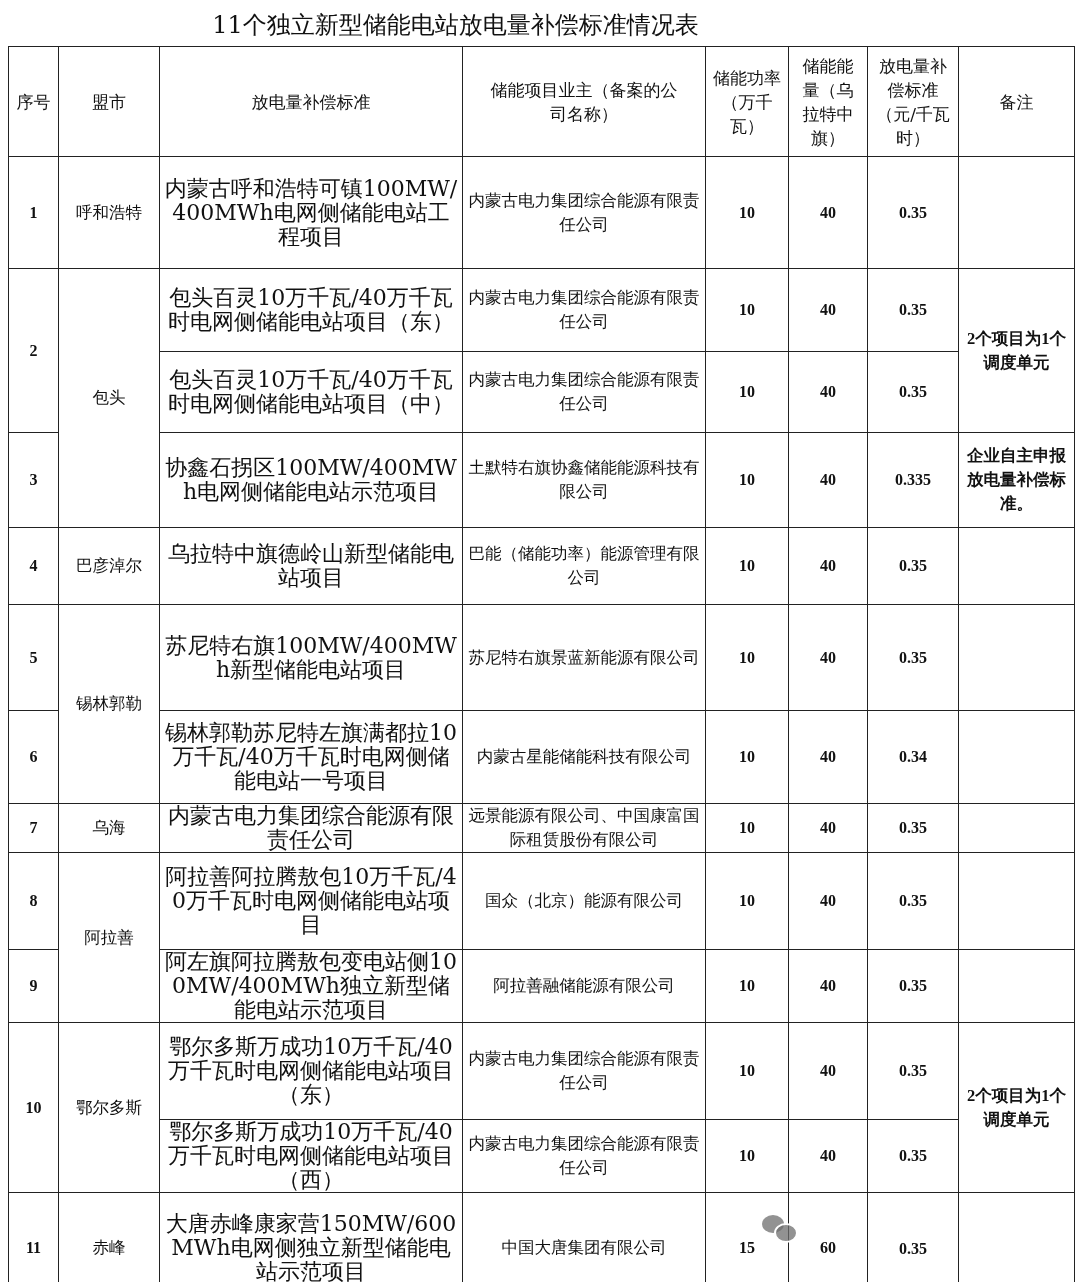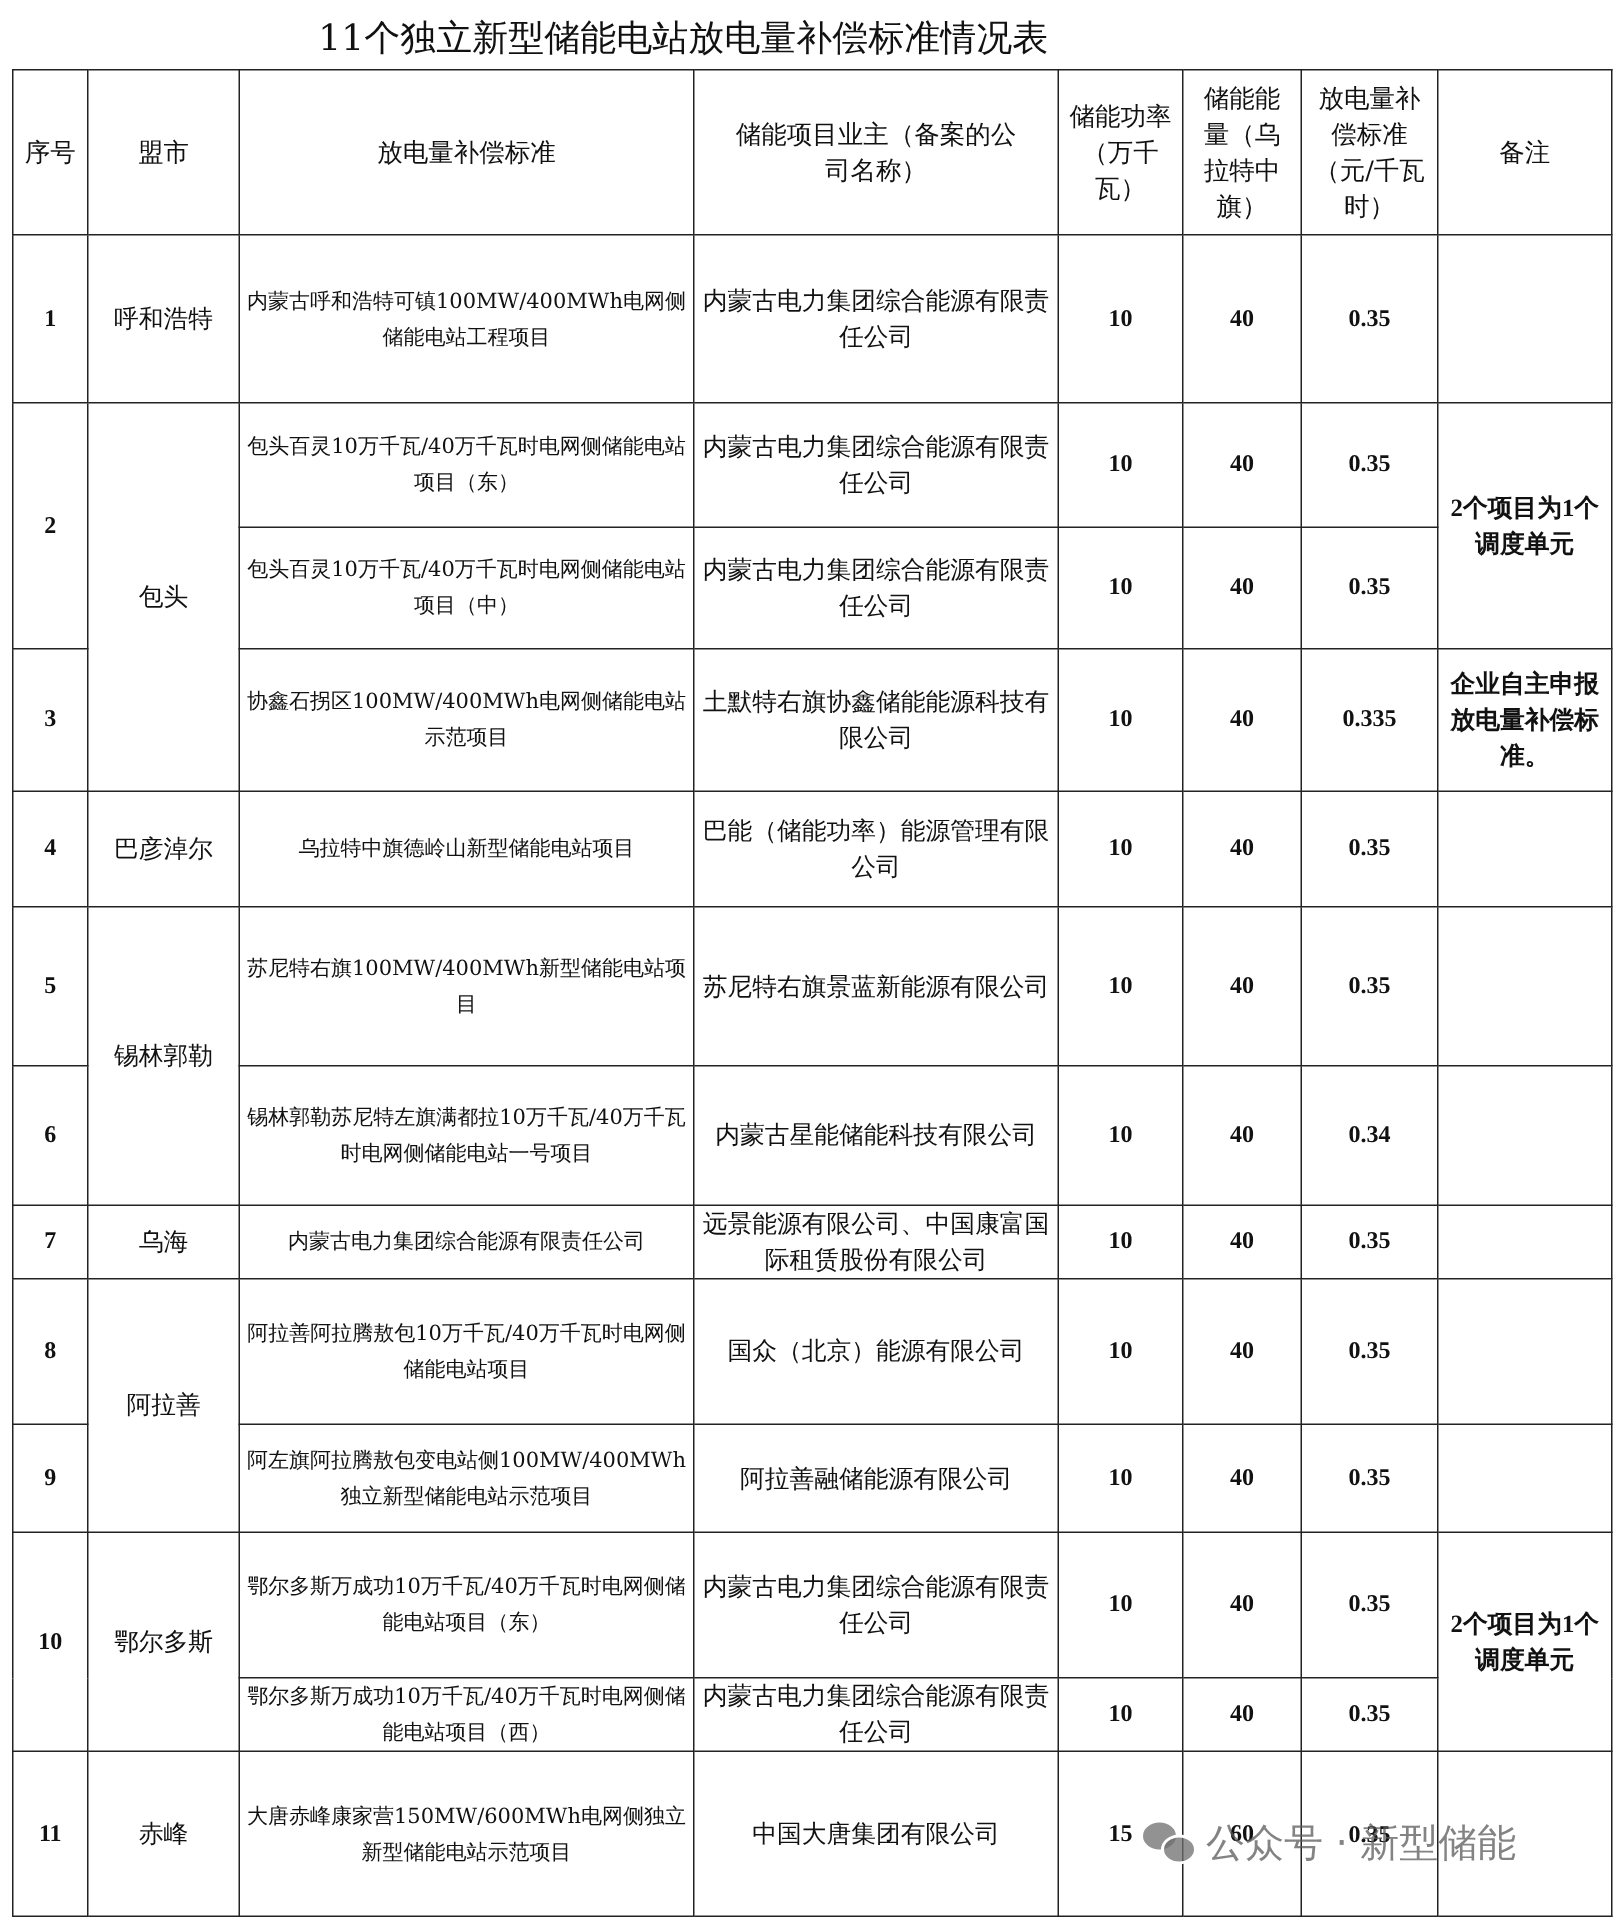--- a/index.html
+++ b/index.html
@@ -8,21 +8,21 @@
   .title { position: absolute; left: 8px; top: 4px; width: 1065px; height: 42px;
            text-align: center; font-size: 24px; line-height: 42px; letter-spacing: 0px;
            padding-right: 170px; box-sizing: border-box; }
   table { position: absolute; left: 8px; top: 46px; border-collapse: collapse;
           table-layout: fixed; width: 1066px; }
   td, th { border: 1.5px solid #222; text-align: center; vertical-align: middle;
            padding: 0 3px; font-size: 16.5px; line-height: 24px; font-weight: normal;
            overflow: hidden; word-break: break-all; }
   th { font-size: 17px; line-height: 24px; }
   .num { font-weight: bold; font-size: 16px; font-family: "Liberation Serif", serif; }
-  .proj { font-size: 14px; }
+  .proj { font-size: 22px; }
   .note { text-align: center; padding: 0 6px; font-weight: bold; }
   .watermark { position: absolute; left: 762px; top: 1210px; height: 36px;
                display: flex; align-items: center; gap: 8px;
                color: rgba(90,90,90,0.75); font-size: 26px;
                font-family: "DejaVu Sans", sans-serif; }
   .wm-icon { width: 34px; height: 30px; position: relative; }
   .wm-icon .b1 { position: absolute; left: 0; top: 2px; width: 22px; height: 18px;
                  border-radius: 50%; background: rgba(110,110,110,0.75); }
   .wm-icon .b2 { position: absolute; left: 12px; top: 10px; width: 20px; height: 16px;
                  border-radius: 50%; background: rgba(110,110,110,0.75); border: 2px solid #fff; }
@@ -189,14 +189,13 @@
     <td class="note"></td>
   </tr>
 </tbody>
   </table>
 
 <div class="watermark">
   <span class="wm-icon">
     <span class="b1"></span>
       <span class="b2"></span>
   </span>
-  <span>公众号 · 新型储能</span>
 </div>
 
 </body></html>

